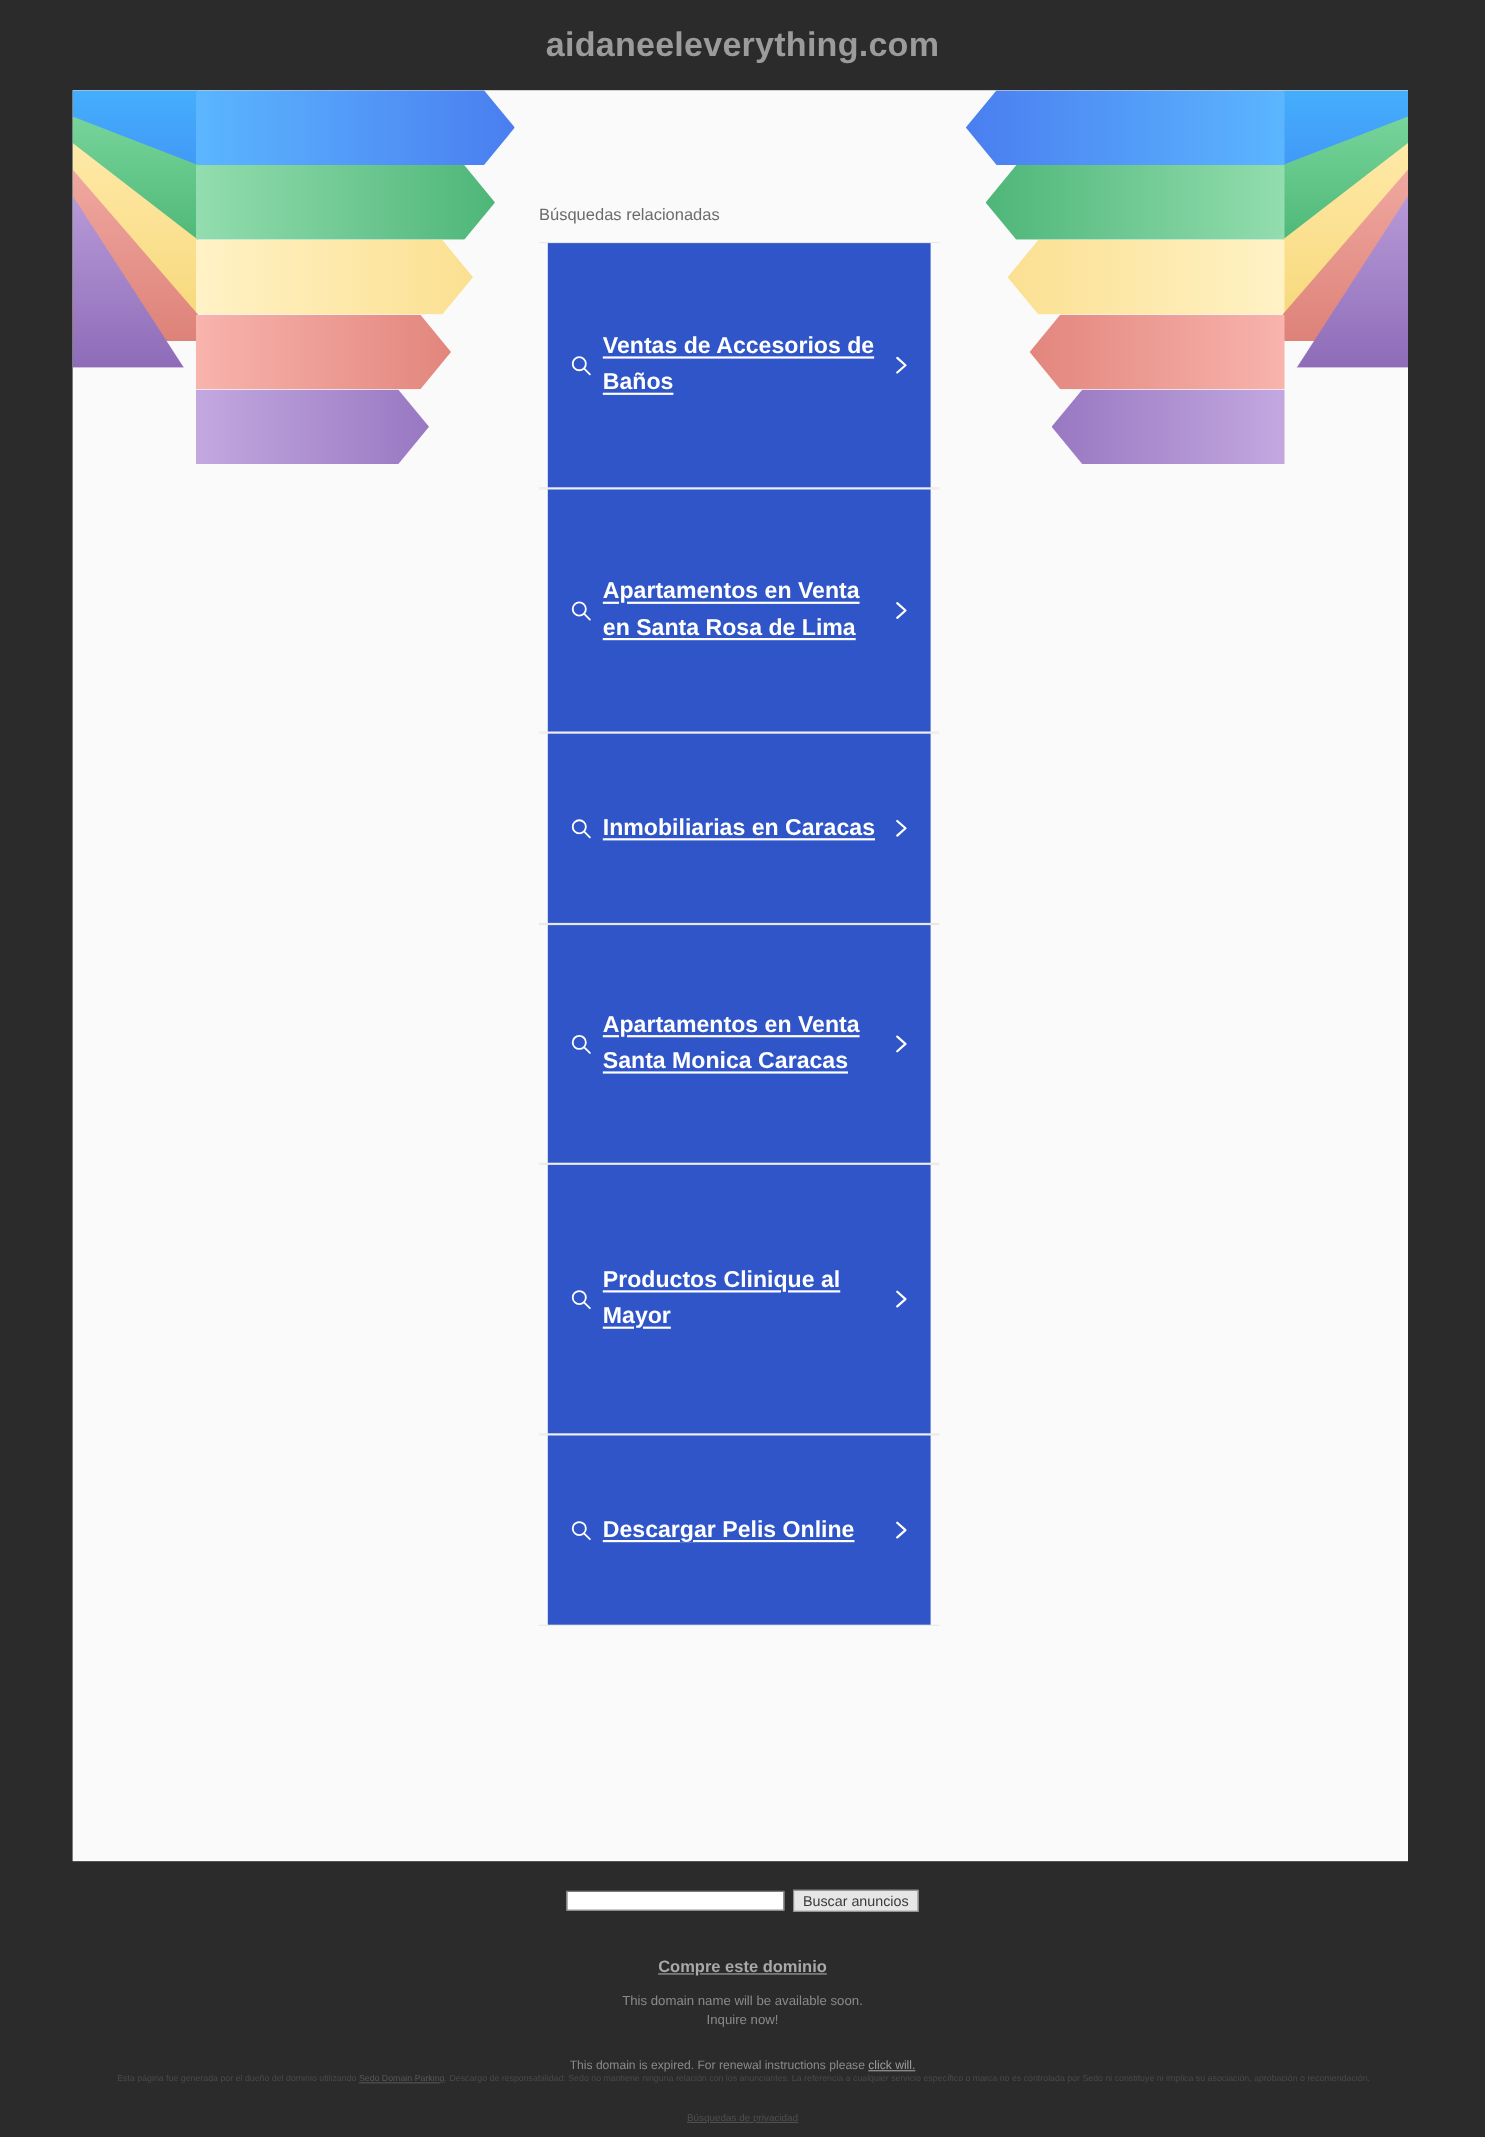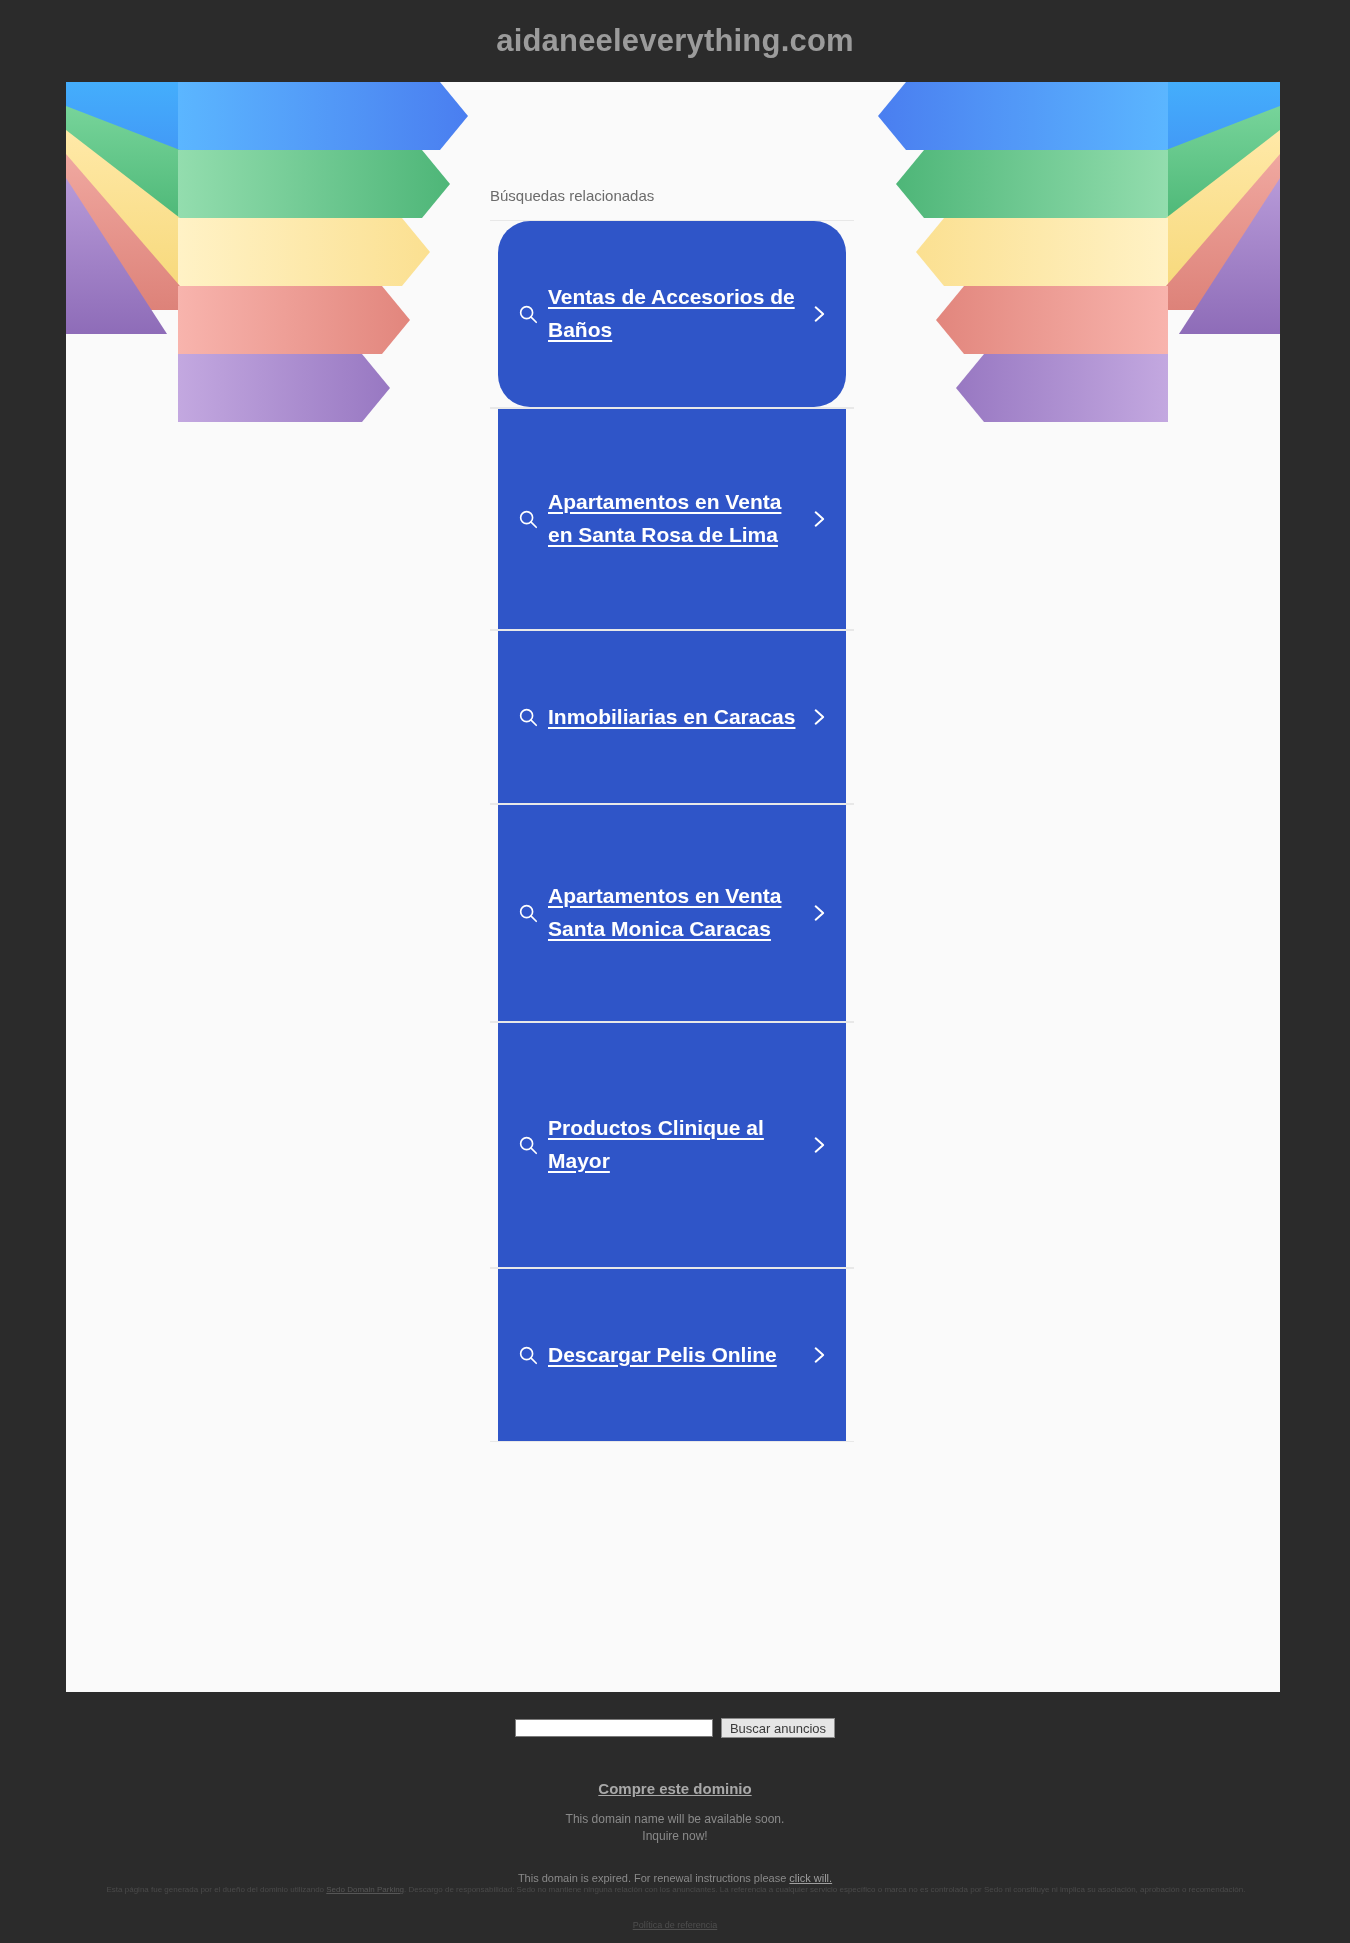--- a/index.html
+++ b/index.html
@@ -116,21 +116,21 @@
   }
   .card-chevron {
     flex: 0 0 34px;
     display: flex;
     align-items: center;
     justify-content: center;
     color: #ffffff;
   }
 
   
-  .h1 .card { height: 186px; border-radius: 32px; }
+  .h1 .card { height: 222px; }
   .h2 .card { height: 220px; }
   .h3 .card { height: 172px; }
   .h4 .card { height: 216px; }
   .h5 .card { height: 244px; }
   .h6 .card { height: 172px; }
 
   
   .searchbar {
     position: absolute;
     top: 1718px;
@@ -391,16 +391,16 @@
     <div class="expired-line">
       <span>This domain is expired. For renewal instructions please </span><a>click will.</a>
     </div>
   </div>
 
   <div class="disclaimer">
     <span>Esta página fue generada por el dueño del dominio utilizando </span><a>Sedo Domain Parking</a><span>. Descargo de responsabilidad: Sedo no mantiene ninguna relación con los anunciantes. La referencia a cualquier servicio específico o marca no es controlada por Sedo ni constituye ni implica su asociación, aprobación o recomendación.</span>
   </div>
 
   <div class="privacy">
-    <a>Política de referencia</a>
+    <a>Búsquedas de privacidad</a>
   </div>
 
 </div>
 
 </body></html>

